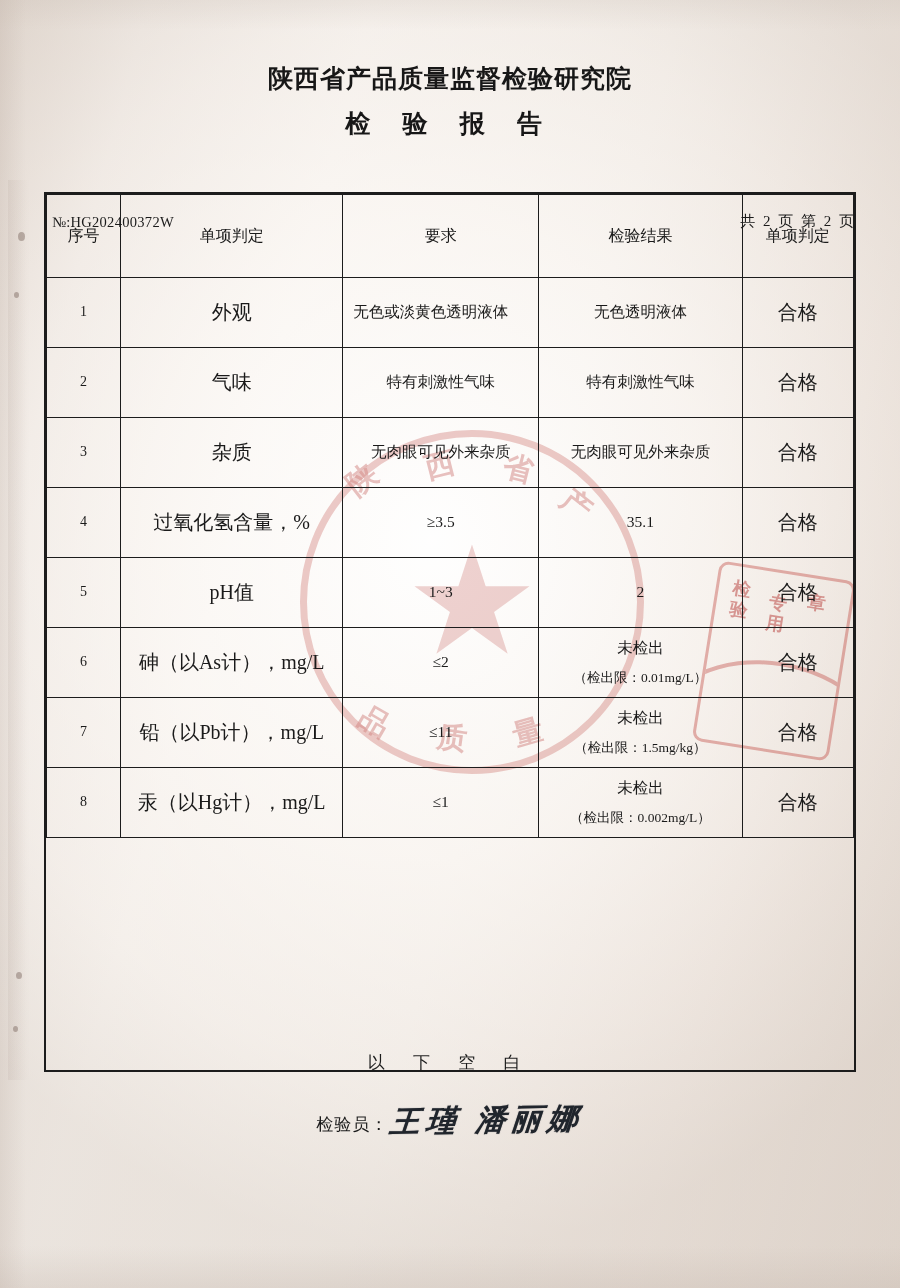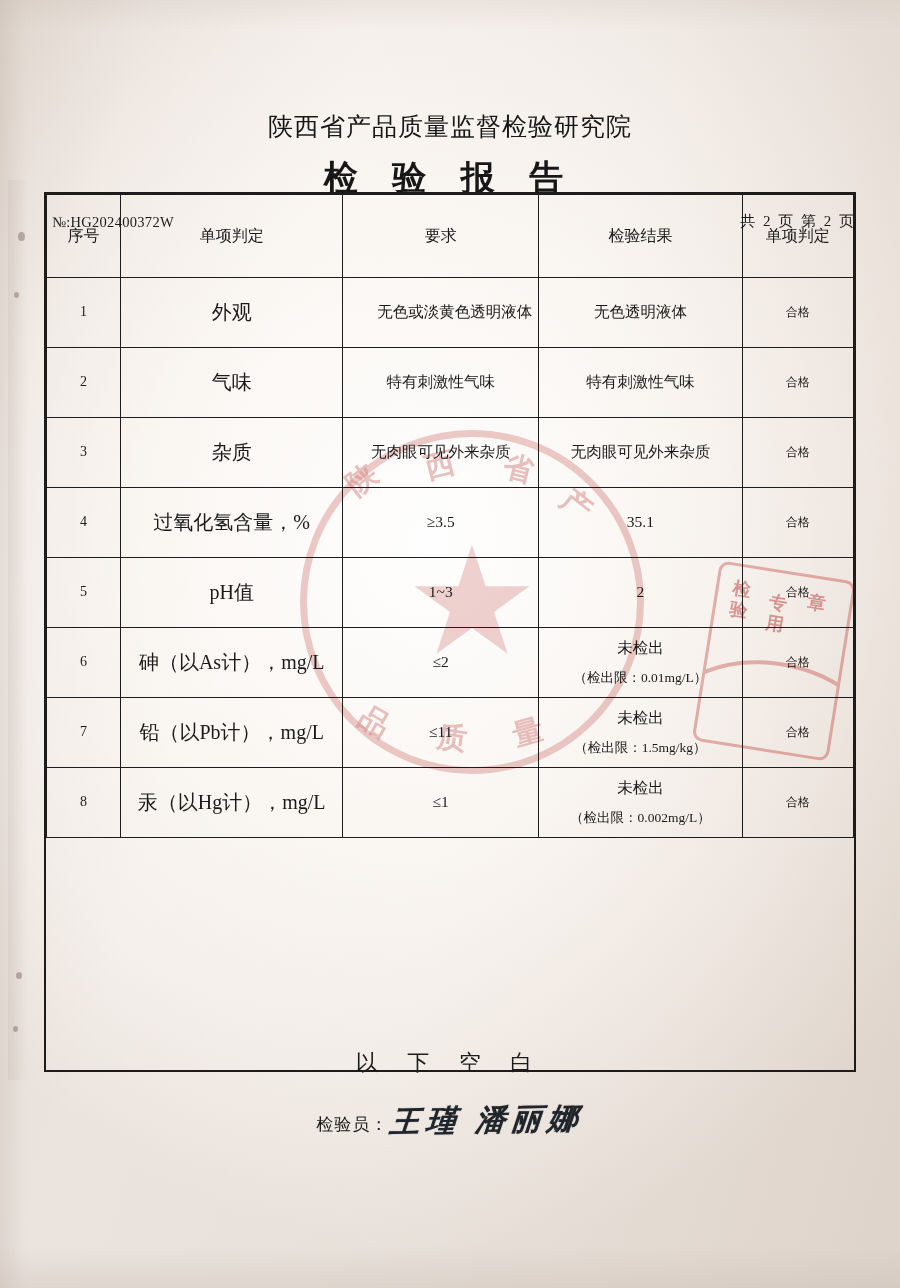--- a/index.html
+++ b/index.html
@@ -57,28 +57,27 @@
 
   
   .hdr {
     position: absolute;
     left: 0; right: 0;
     top: 62px;
     text-align: center;
   }
   .org {
     font-size: 25px;
-    font-weight: normal;
+    font-weight: bold;
     letter-spacing: 1px;
     color: #171717;
-    margin-top: 48px;
   }
   .doc-title {
     margin-top: 12px;
-    font-size: 34px;
+    font-size: 25px;
     font-weight: bold;
     letter-spacing: 13px;
     color: #171717;
   }
 
   .meta-row {
     position: absolute;
     top: 172px;
     left: 52px;
     right: 44px;
@@ -128,39 +127,39 @@
   .col-no    { width: 9.2%; }
   .col-item  { width: 27.5%; }
   .col-req   { width: 24.3%; }
   .col-res   { width: 25.2%; }
   .col-judge { width: 13.8%; }
 
   td.no   { font-size: 14px; }
   td.item { font-size: 20px; }
   td.req  { font-size: 15.5px; }
   td.res  { font-size: 15.5px; }
-  td.judge{ font-size: 12px; }
+  td.judge{ font-size: 20px; }
 
   tr.data td { height: 61px; }
-  td.req.left { text-align: right; padding-left: 10px; }
+  td.req.left { text-align: left; padding-left: 10px; }
   .limit {
     display: block;
     font-size: 13.5px;
     margin-top: 10px;
   }
 
   
   .blank-cell {
     border: none !important;
     height: 420px;
     vertical-align: top;
   }
   .blank-note {
     margin-top: 22px;
-    font-size: 22px;
+    font-size: 17px;
     letter-spacing: 12px;
     color: #1c1c1c;
     text-align: center;
   }
 
   
   .sig {
     position: absolute;
     left: 0; right: 0;
     top: 1100px;

